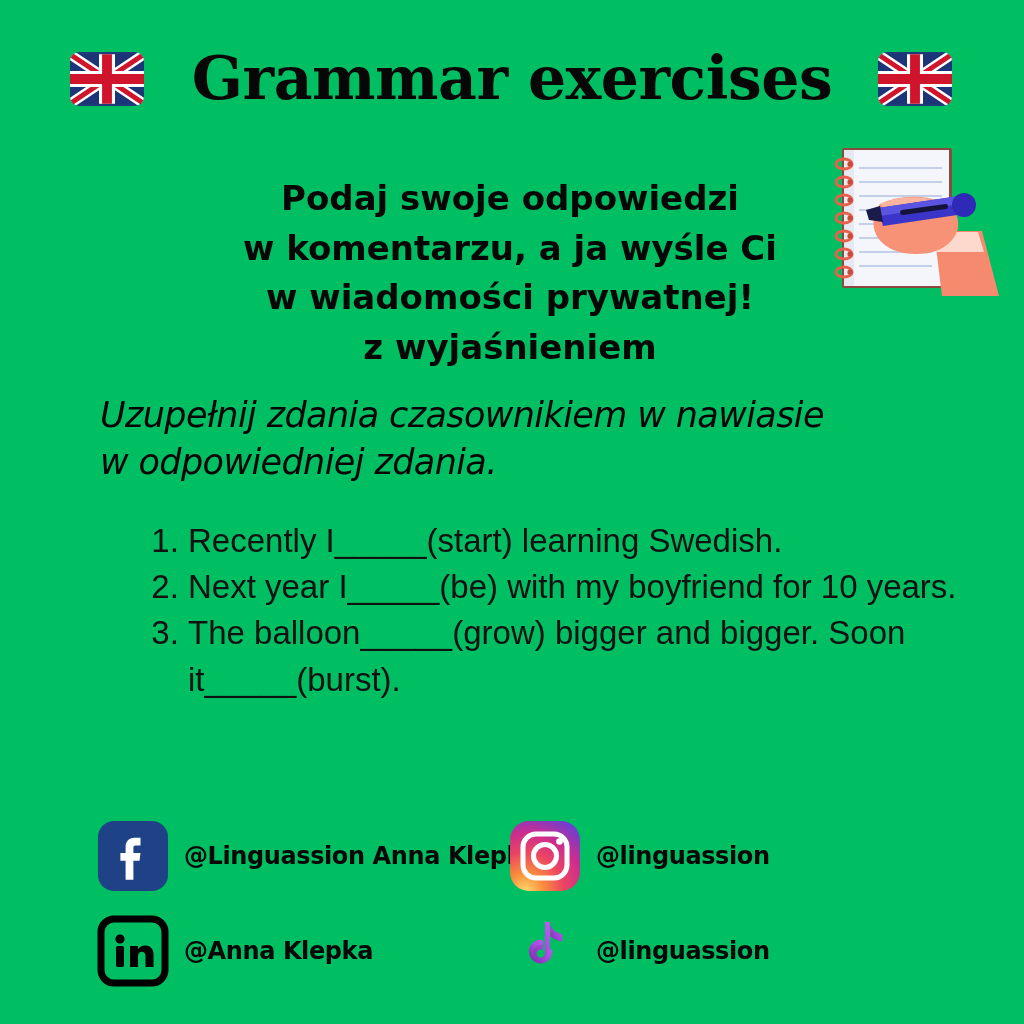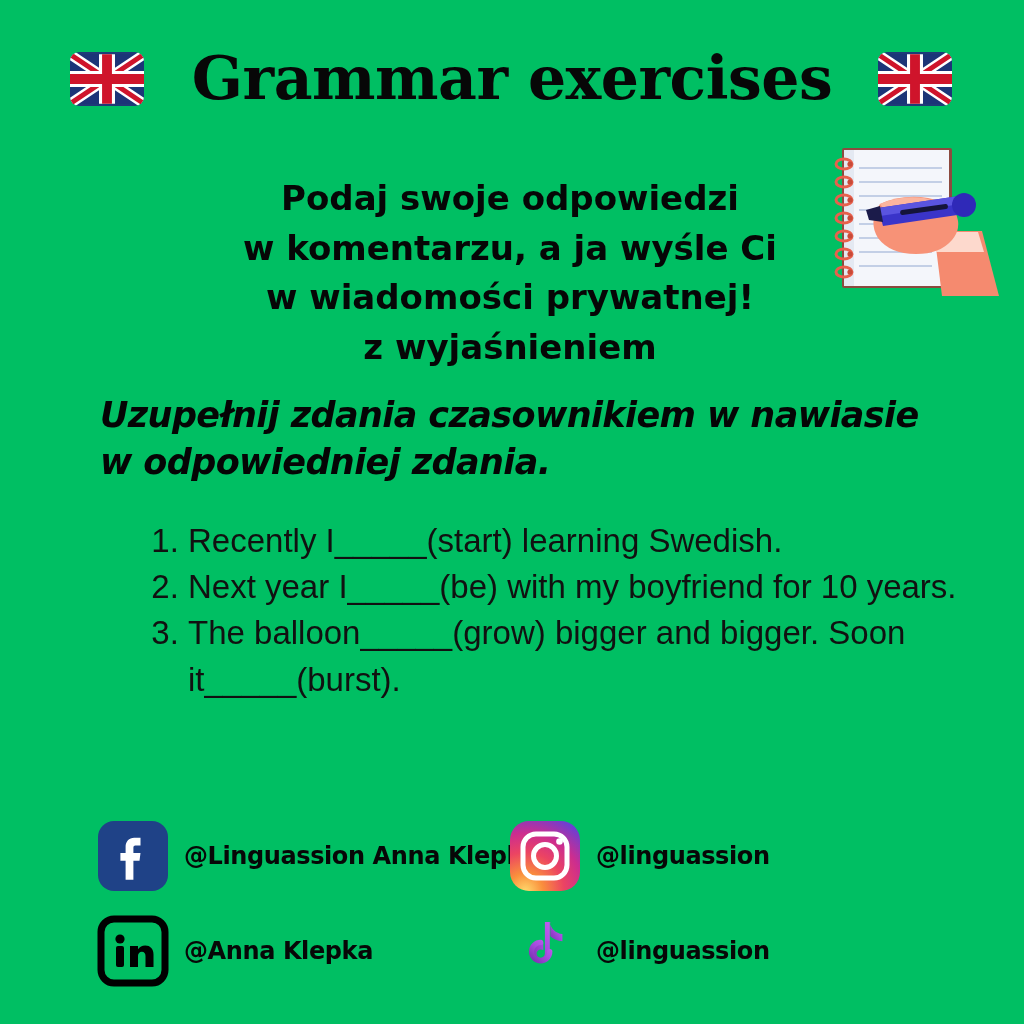--- a/index.html
+++ b/index.html
@@ -74,21 +74,21 @@
   }
   .notebook svg { display: block; }
 
   
   .instruction {
     position: absolute;
     top: 392px;
     left: 100px;
     width: 840px;
     font-family: "DejaVu Sans", sans-serif;
-    font-weight: bold;
+    font-weight: normal;
     font-style: italic;
     font-size: 35px;
     line-height: 1.33;
     color: #050505;
     letter-spacing: -0.6px;
   }
 
   
   .exercises {
     position: absolute;

